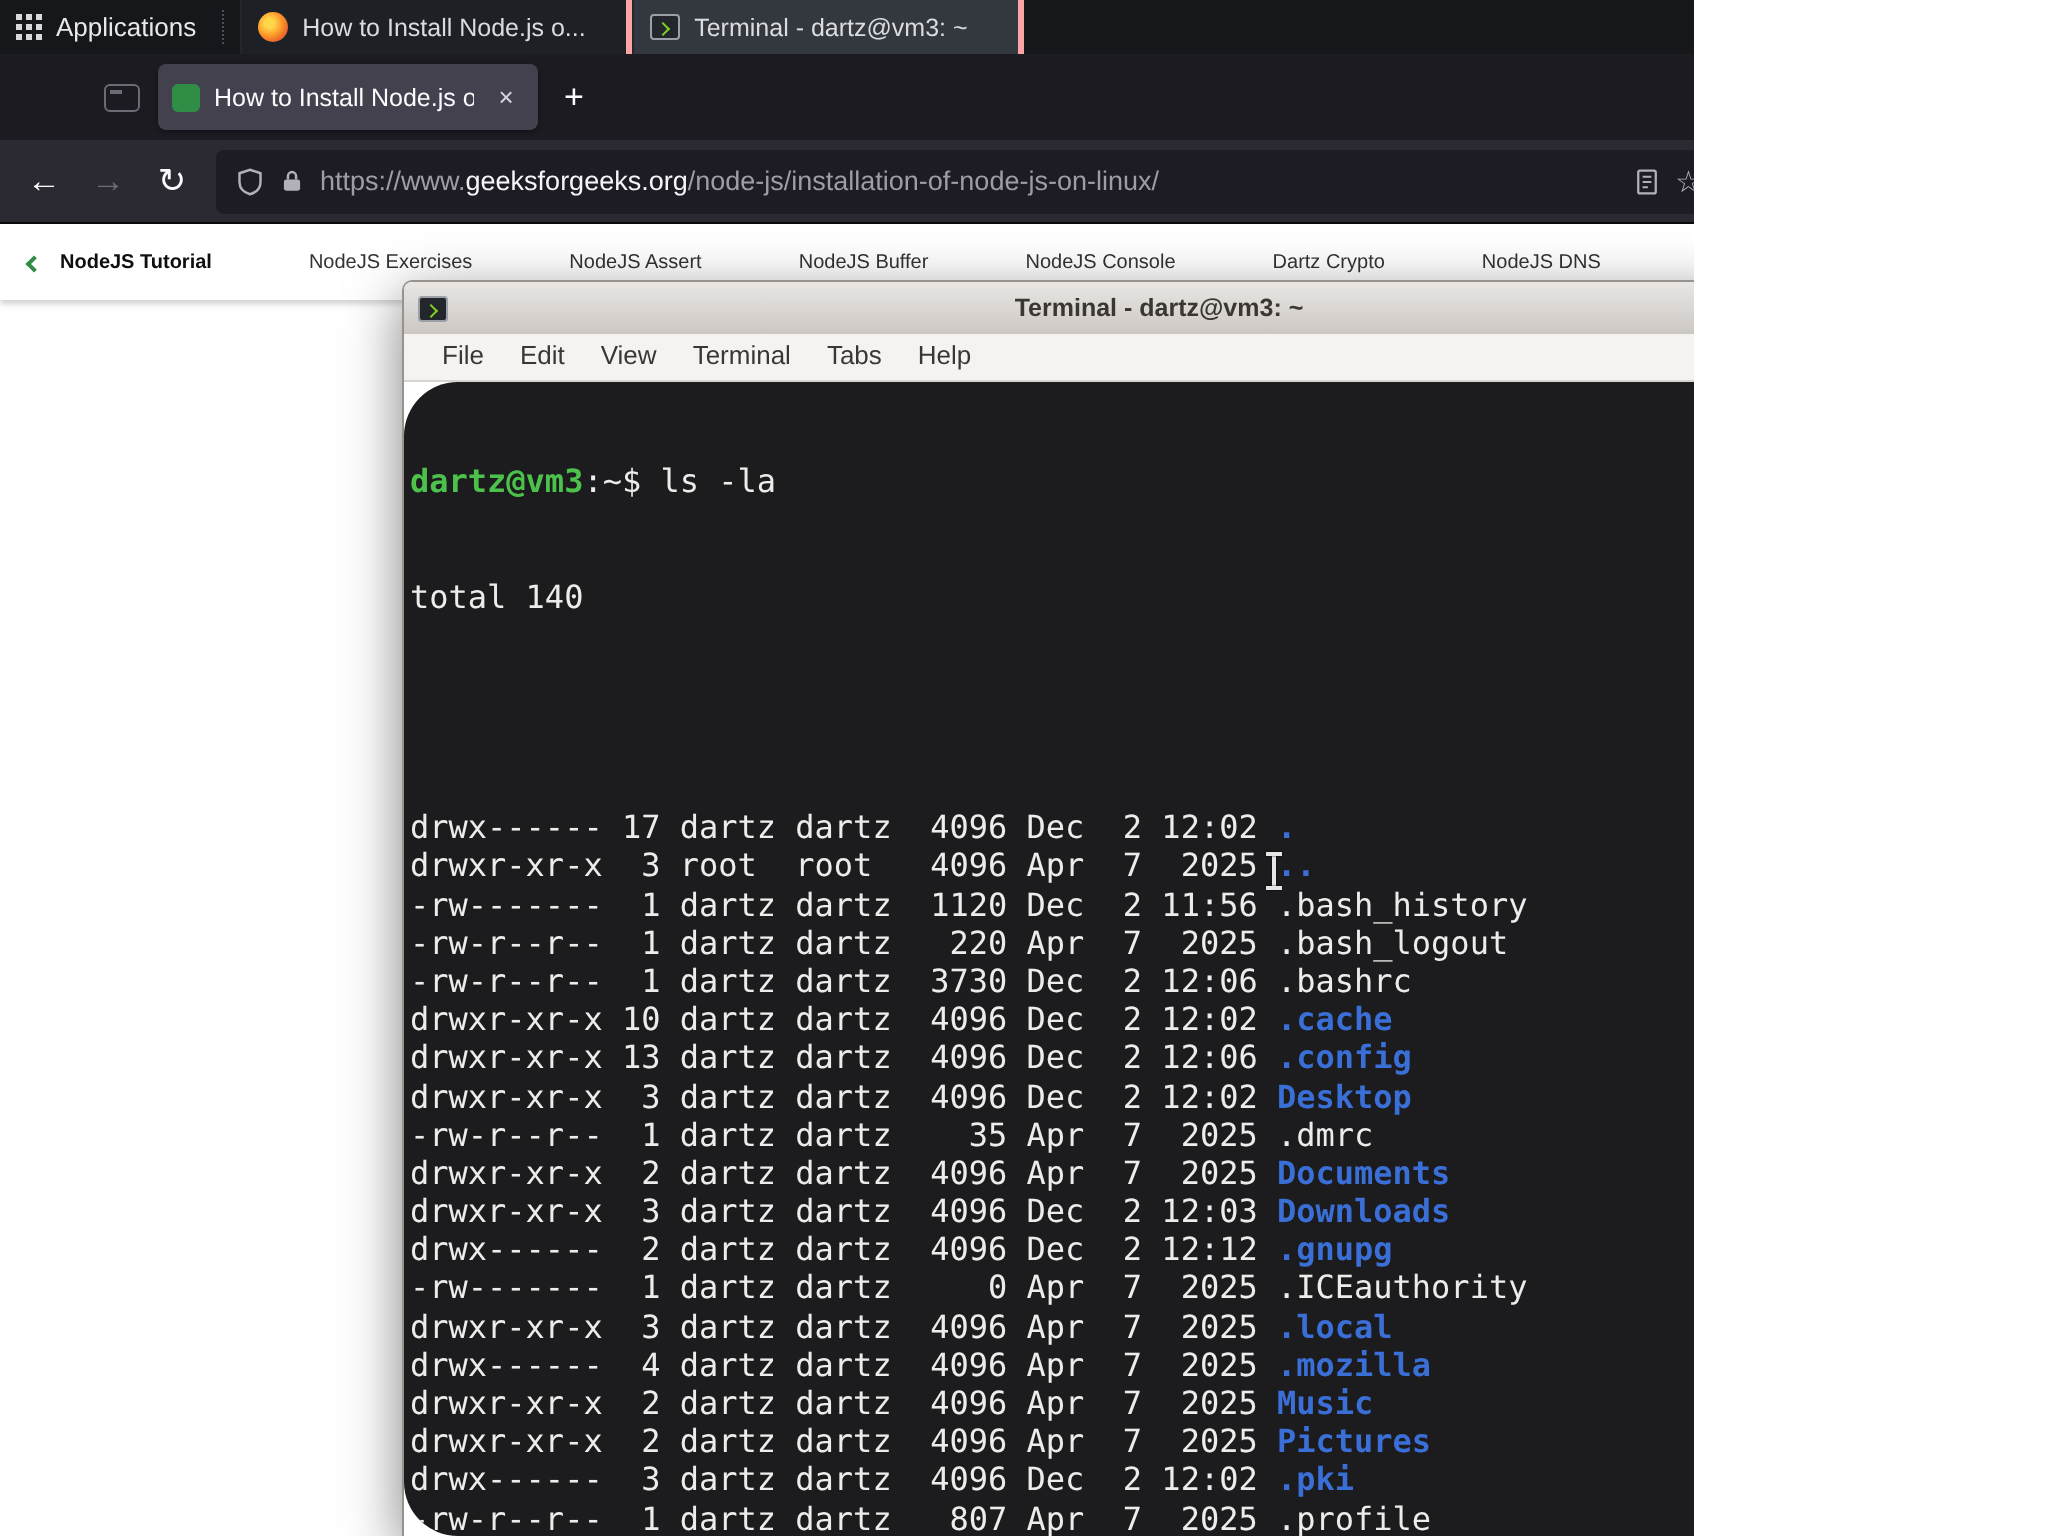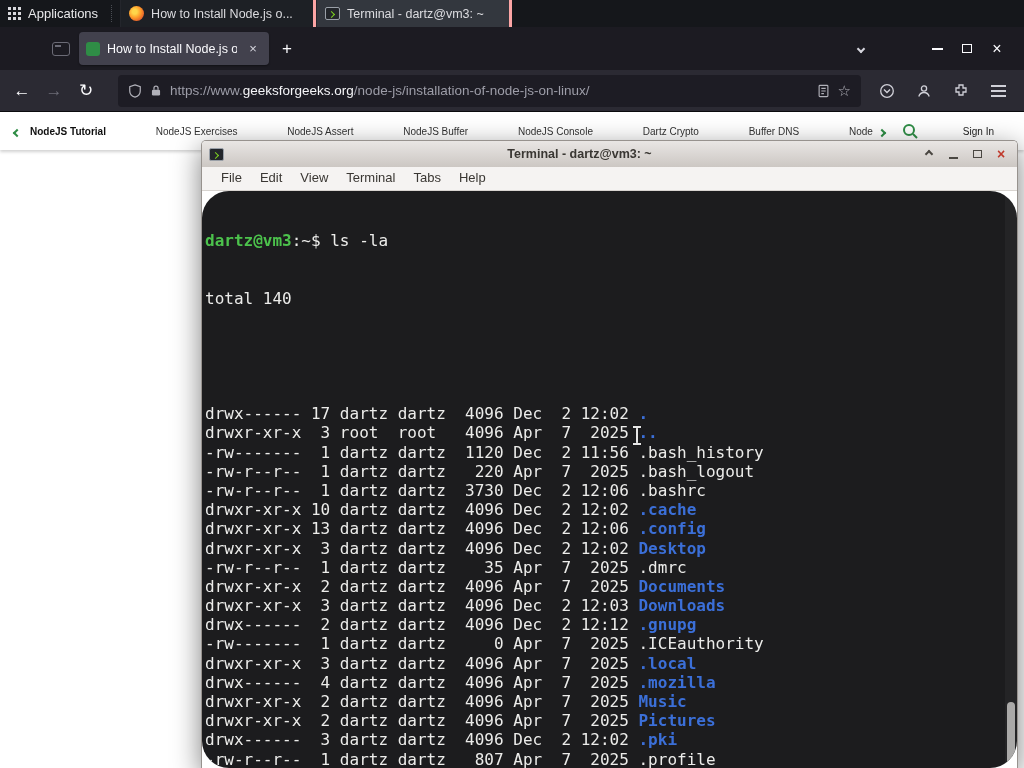--- a/index.html
+++ b/index.html
@@ -1,17 +1,17 @@
 <!DOCTYPE html>
 <html><head>
 <meta charset="utf-8">
 <style>
   * { margin:0; padding:0; box-sizing:border-box; }
   html,body { width:1024px; height:768px; overflow:hidden; font-family:"Liberation Sans",sans-serif; }
-  #screen { position:relative; width:1024px; height:768px; background:#0369a1; overflow:hidden;padding-left:12px; }
+  #screen { position:relative; width:847px; height:768px; background:#0369a1; overflow:hidden;padding-left:12px; }
 
   
   #panel { position:absolute; left:0; top:0; width:1024px; height:27px; background:#15171b; display:flex; align-items:stretch; color:#e8e8ea; font-size:13px; z-index:50; }
   .apps-btn { display:flex; align-items:center; gap:7px; padding:0 10px 0 8px; cursor:default; }
   .grid-ico { position:relative; width:13px; height:13px; }
   .grid-ico i { position:absolute; left:0; top:0; width:3px; height:3px; background:#d9d9dd;
      box-shadow:5px 0 #d9d9dd,10px 0 #d9d9dd,0 5px #d9d9dd,5px 5px #d9d9dd,10px 5px #d9d9dd,0 10px #d9d9dd,5px 10px #d9d9dd,10px 10px #d9d9dd; }
   .handle { width:6px; border-left:1px dotted #4a4d53; margin:5px 3px; }
   .win-btn { width:196px; display:flex; align-items:center; gap:7px; padding:0 8px; border-left:1px solid #24262c; border-right:3px solid #fca5a5; background:#1d2025; overflow:hidden; }
   .win-btn.active { background:#33373e; }
@@ -46,21 +46,21 @@
   .alltabs-btn { width:26px; display:flex; justify-content:center; margin-right:48px; color:#d6d6de; }
   .wc-btn { width:30px; height:28px; display:flex; align-items:center; justify-content:center; }
   .wc-min { width:11px; height:2px; background:#fbfbfe; }
   .wc-max { width:10px; height:9px; border:1.5px solid #fbfbfe; }
   .wc-close { font-size:16px; color:#fbfbfe; }
 
   
   #navbar { position:absolute; left:0; top:70px; width:1024px; height:42px; background:#2b2a33; border-bottom:1px solid #0b0b0e; display:flex; align-items:center; padding:0 6px; z-index:40; }
   .nav-btn { width:32px; height:32px; display:flex; align-items:center; justify-content:center; font-size:17px; color:#fbfbfe; border-radius:4px; }
   .nav-btn.disabled { color:#6c6c77; }
-  #urlbar { flex:1; height:32px; margin:0 10px 0 16px; background:#1d1c24; border-radius:4px; display:flex; align-items:center; gap:8px; padding:0 10px; }
+  #urlbar { flex:1; height:32px; margin:0 10px 0 6px; background:#1d1c24; border-radius:4px; display:flex; align-items:center; gap:8px; padding:0 10px; }
   .url-text { flex:1; font-size:13.5px; white-space:nowrap; overflow:hidden; }
   .url-dim { color:#9d9da8; }
   .url-domain { color:#f5f5f8; }
   .star { font-size:15px; color:#b1b1b9; }
   .nav-right { display:flex; align-items:center; gap:5px; padding-right:4px; }
   .burger { width:15px; height:12px; display:flex; flex-direction:column; justify-content:space-between; }
   .burger i { height:2px; background:#d0d0d8; }
 
   
   #sitenav { position:absolute; left:0; top:112px; width:1024px; height:38px; background:#fff; display:flex; align-items:center; padding:0 14px; box-shadow:0 2px 3px rgba(0,0,0,.18); z-index:30; }
@@ -200,21 +200,21 @@
   <div id="sitenav">
     <span class="gchev"><span class="chev left"></span></span>
     <div class="sn-items">
 
     <span class="sn-item">NodeJS Tutorial</span>
         <span class="sn-item">NodeJS Exercises</span>
         <span class="sn-item">NodeJS Assert</span>
         <span class="sn-item">NodeJS Buffer</span>
         <span class="sn-item">NodeJS Console</span>
         <span class="sn-item">Dartz Crypto</span>
-        <span class="sn-item">Buffer DNS</span>
+        <span class="sn-item">NodeJS DNS</span>
         <span class="sn-item">Node</span>
       </div>
     <span class="gchev"><span class="chev right"></span></span>
     <span class="sn-search">
       <svg width="18" height="18" viewBox="0 0 18 18">
           <circle cx="8" cy="8" r="5" fill="none" stroke="#2f8d46" stroke-width="2"></circle>
           <path d="M12 12l4 4" stroke="#2f8d46" stroke-width="2"></path>
         </svg>
     </span>
     <span class="sn-signin">Sign In</span>

